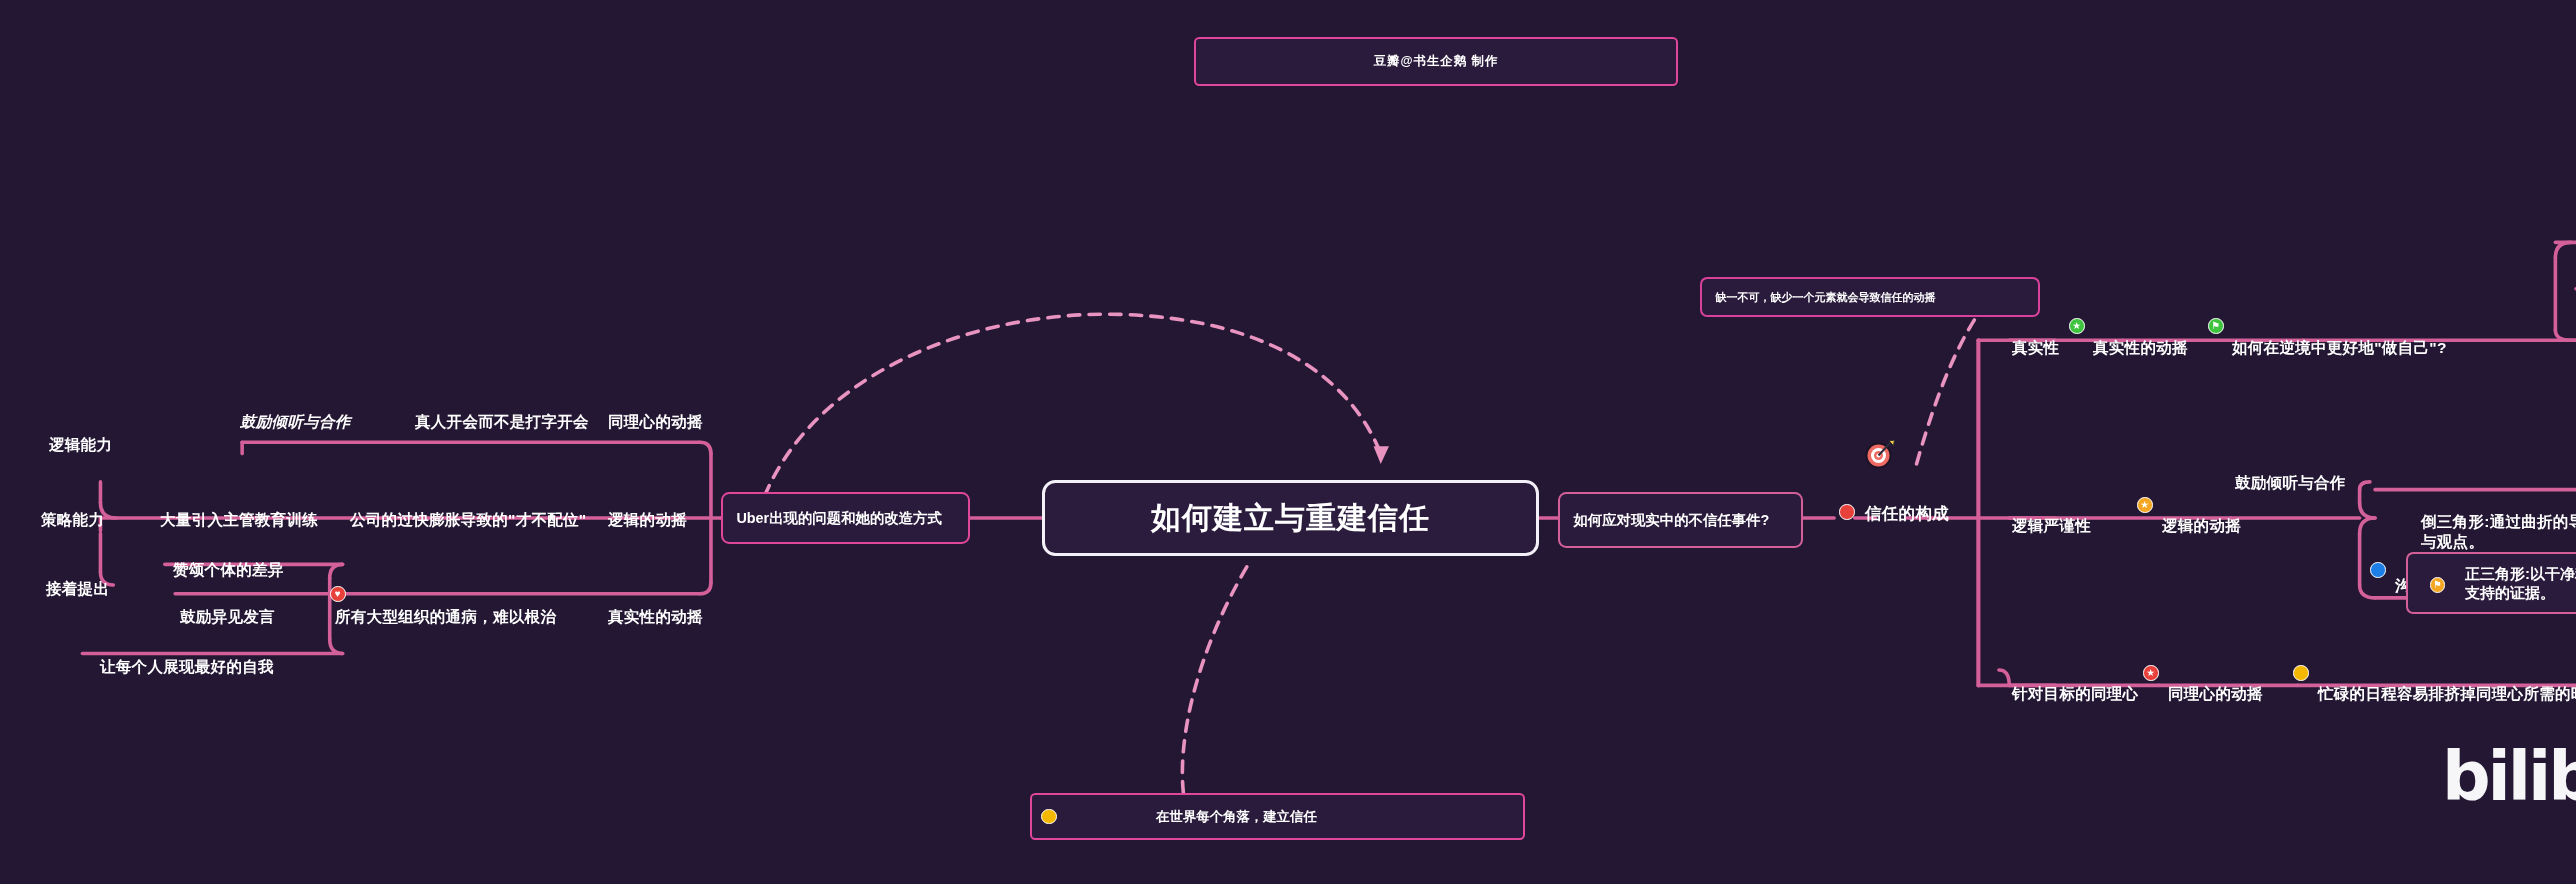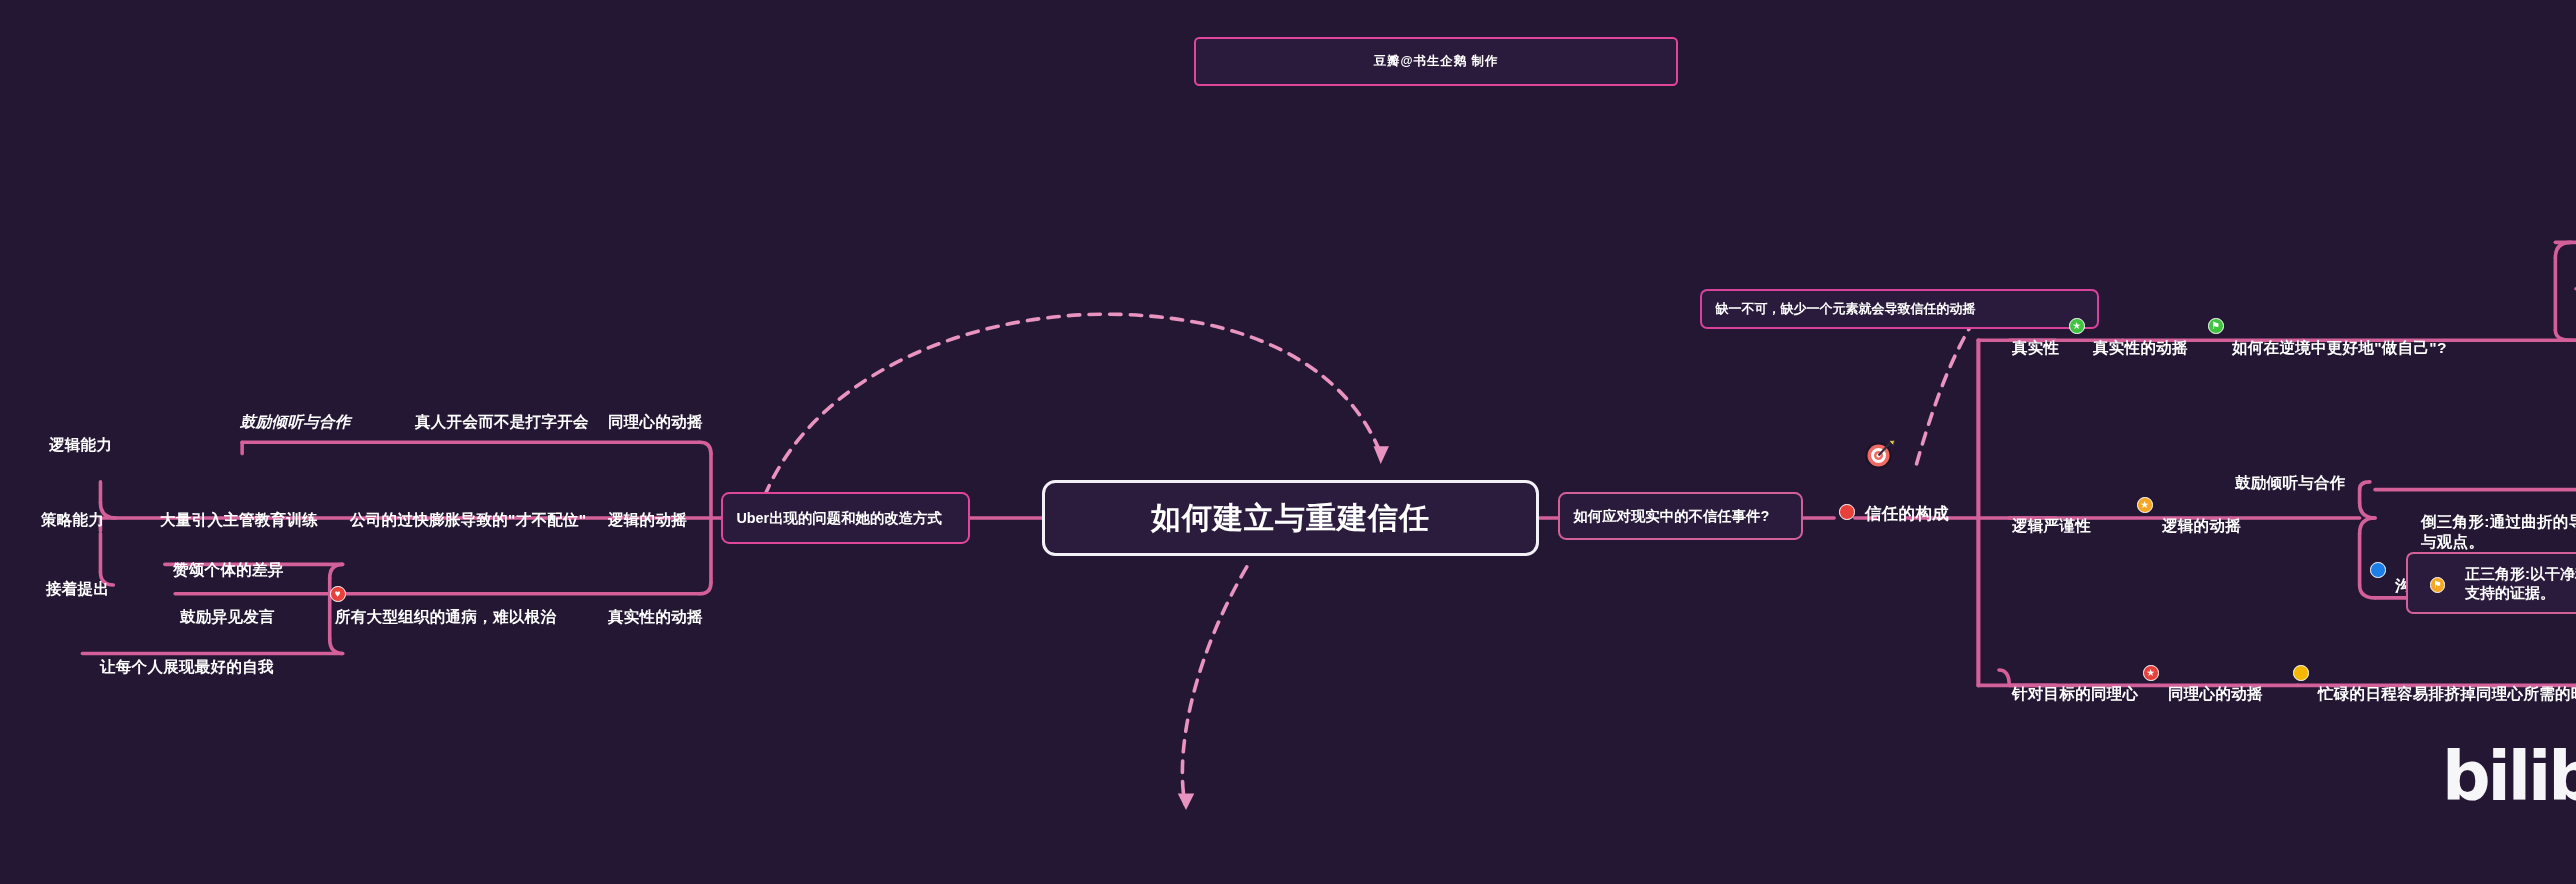--- a/index.html
+++ b/index.html
@@ -237,20 +237,24 @@
   </svg>
 
   <div id="titlebox" style="left:1175px; top:37px; width:484px; height:49px;">
     <span>豆瓣@书生企鹅  制作</span>
   </div>
 
   <div id="central" style="left:1042px; top:480px; width:497px; height:76px;">
     <span>如何建立与重建信任</span>
   </div>
 
+  <div id="bottombox" style="left:1030px; top:793px; width:495px; height:47px;">
+    <span class="mk plain" style="position:relative; left:0; top:0; margin-right:11.3px; border-width:1.5px;"></span>
+    <span style="margin-left:88px;">在世界每个角落，建立信任</span>
+  </div>
 
   <div class="boxnode" style="left:721px; top:492px; width:249px; height:52px; font-size:14.4px; border-color:#e0479a;">
     <span>Uber出现的问题和她的改造方式</span>
   </div>
 
   <div class="lbl s30" style="left:49px; top:422px;">逻辑能力</div>
   <div class="lbl s30" style="left:41px; top:497px;">策略能力</div>
   <div class="lbl s30" style="left:46px; top:566px;">接着提出</div>
 
   <div class="lbl s30" style="left:240px; top:399px;font-style:italic;">鼓励倾听与合作</div>
@@ -261,38 +265,38 @@
   <div class="lbl s30" style="left:350px; top:497px;">公司的过快膨胀导致的"才不配位"</div>
   <div class="lbl s30" style="left:608px; top:497px;">逻辑的动摇</div>
 
   <div class="lbl s30" style="left:173px; top:547px;">赞颂个体的差异</div>
   <div class="lbl s30" style="left:180px; top:594px;">鼓励异见发言</div>
   <span class="mk red" style="left:330px; top:586px;">♥</span>
   <div class="lbl s30" style="left:335px; top:594px;">所有大型组织的通病，难以根治</div>
   <div class="lbl s30" style="left:608px; top:594px;">真实性的动摇</div>
   <div class="lbl s30" style="left:100px; top:644px;">让每个人展现最好的自我</div>
 
-  <div class="boxnode" style="left:1558px; top:492px; width:245px; height:48px; font-size:14.4px;">
+  <div class="boxnode" style="left:1558px; top:492px; width:245px; height:56px; font-size:14.4px;">
     <span>如何应对现实中的不信任事件?</span>
   </div>
 
   <svg id="target-icon" style="left:1865px; top:439px;" viewBox="0 0 60 60">
     <circle cx="27" cy="33" r="24" fill="#2a1b3d" stroke="#1b1324" stroke-width="4"></circle>
     <circle cx="27" cy="33" r="22" fill="#ef6a62"></circle>
     <circle cx="27" cy="33" r="15" fill="#ffffff"></circle>
     <circle cx="27" cy="33" r="9" fill="#ef6a62"></circle>
     <circle cx="27" cy="33" r="4" fill="#ffffff"></circle>
     <line x1="27" y1="33" x2="50" y2="8" stroke="#2d2d3a" stroke-width="4"></line>
     <polygon points="48,4 59,2 57,13" fill="#f5c542" stroke="#2d2d3a" stroke-width="2"></polygon>
   </svg>
 
   <span class="mk red" style="left:1839px; top:504px;"></span>
   <div class="lbl s32" style="left:1865px; top:503px;">信任的构成</div>
 
-  <div class="boxnode thin" style="left:1700px; top:289px; width:399px; height:40px; font-size:13px; border-color:#d8429a;">
+  <div class="boxnode thin" style="left:1700px; top:277px; width:340px; height:40px; font-size:11px; border-color:#d8429a;">
     <span>缺一不可，缺少一个元素就会导致信任的动摇</span>
   </div>
 
   <div class="lbl s30" style="left:2012px; top:325px;">真实性</div>
   <span class="mk green" style="left:2069px; top:318px;">★</span>
   <div class="lbl s30" style="left:2093px; top:325px;">真实性的动摇</div>
   <span class="mk green" style="left:2208px; top:318px;">⚑</span>
   <div class="lbl s30" style="left:2232px; top:325px;">如何在逆境中更好地"做自己"?</div>
 
   <div class="lbl s30" style="left:2012px; top:503px;">逻辑严谨性</div>

